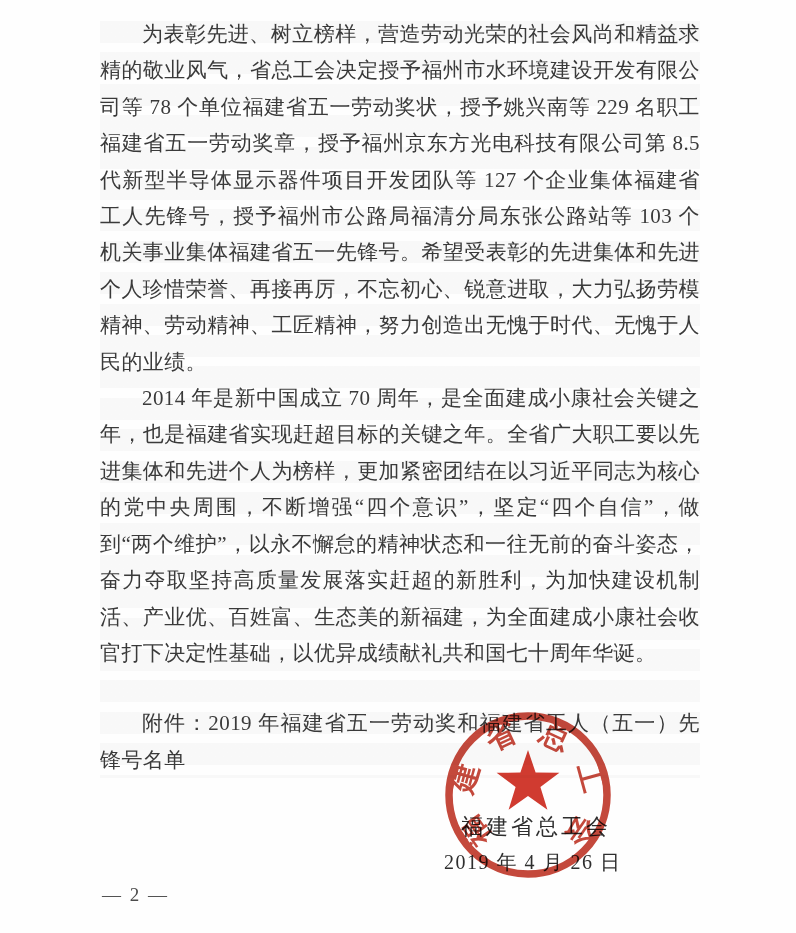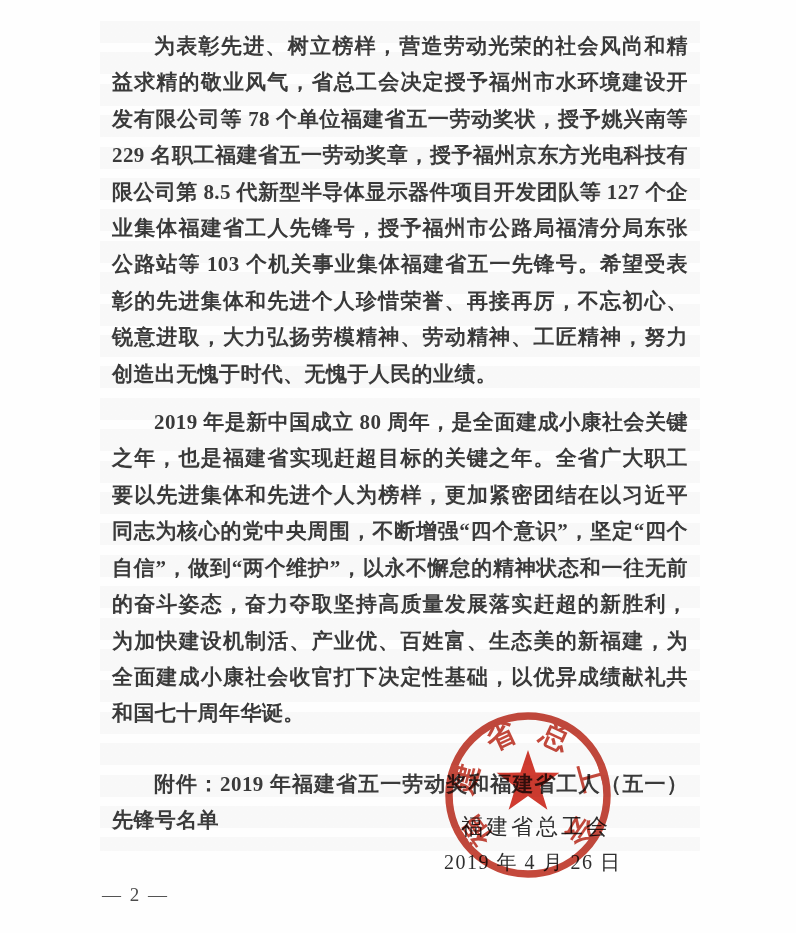--- a/index.html
+++ b/index.html
@@ -27,24 +27,23 @@
     text-align: justify;
     background-image: repeating-linear-gradient(
       to bottom,
       rgba(0,0,0,0.025) 5px,
       rgba(0,0,0,0.025) 27px,
       transparent 27px,
       transparent 36.4px
     );
   }
   .para {
-    margin: 12px;
+    margin: 0;
     text-indent: 2em;
     letter-spacing: 0.4px;
-    font-weight: bold;
   }
   .attachment {
     margin-top: 34px;
     background: transparent;
   }
   .signature {
     position: absolute;
     left: 461px;
     top: 812px;
     font-size: 22px;
@@ -94,21 +93,21 @@
     white-space: nowrap;
   }
 </style>
 </head>
 <body>
 
 <div class="page">
 
   <div class="body-text">
     <p class="para">为表彰先进、树立榜样，营造劳动光荣的社会风尚和精益求精的敬业风气，省总工会决定授予福州市水环境建设开发有限公司等 78 个单位福建省五一劳动奖状，授予姚兴南等 229 名职工福建省五一劳动奖章，授予福州京东方光电科技有限公司第 8.5 代新型半导体显示器件项目开发团队等 127 个企业集体福建省工人先锋号，授予福州市公路局福清分局东张公路站等 103 个机关事业集体福建省五一先锋号。希望受表彰的先进集体和先进个人珍惜荣誉、再接再厉，不忘初心、锐意进取，大力弘扬劳模精神、劳动精神、工匠精神，努力创造出无愧于时代、无愧于人民的业绩。</p>
-    <p class="para">2019 年是新中国成立 80 周年，是全面建成小康社会关键之年，也是福建省实现赶超目标的关键之年。全省广大职工要以先进集体和先进个人为榜样，更加紧密团结在以习近平同志为核心的党中央周围，不断增强“四个意识”，坚定“四个自信”，做到“两个维护”，以永不懈怠的精神状态和一往无前的奋斗姿态，奋力夺取坚持高质量发展落实赶超的新胜利，为加快建设机制活、产业优、百姓富、生态美的新福建，为全面建成小康社会收官打下决定性基础，以优异成绩献礼共和国七十周年华诞。</p>
+    <p class="para">2014 年是新中国成立 70 周年，是全面建成小康社会关键之年，也是福建省实现赶超目标的关键之年。全省广大职工要以先进集体和先进个人为榜样，更加紧密团结在以习近平同志为核心的党中央周围，不断增强“四个意识”，坚定“四个自信”，做到“两个维护”，以永不懈怠的精神状态和一往无前的奋斗姿态，奋力夺取坚持高质量发展落实赶超的新胜利，为加快建设机制活、产业优、百姓富、生态美的新福建，为全面建成小康社会收官打下决定性基础，以优异成绩献礼共和国七十周年华诞。</p>
     <p class="para attachment">附件：2019 年福建省五一劳动奖和福建省工人（五一）先锋号名单</p>
   </div>
 
   <div class="signature">福建省总工会</div>
 
   <div class="sig-date">2019 年 4 月 26 日</div>
 
   <svg class="seal" viewBox="0 0 200 200" xmlns="http://www.w3.org/2000/svg">
     <defs>
       <path id="sealArc" d="M 64.6 142.1 A 55 55 0 1 1 135.4 142.1" fill="none"></path>

